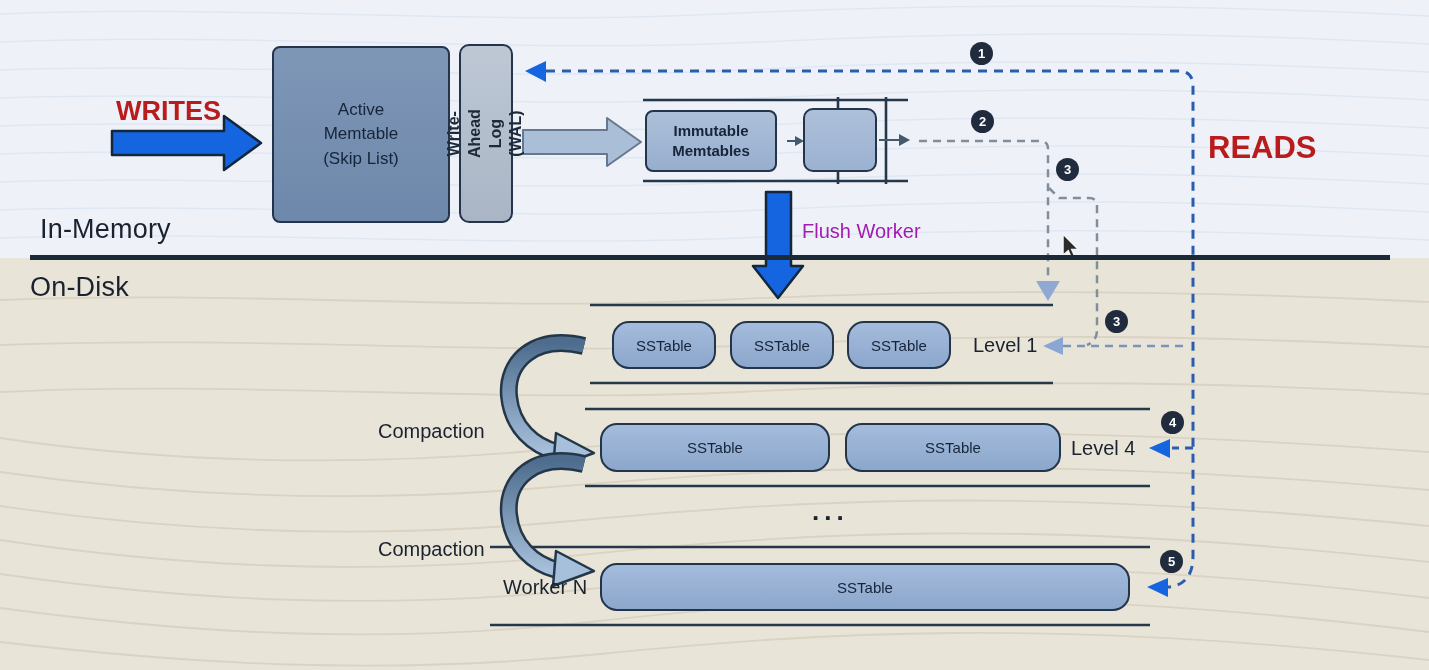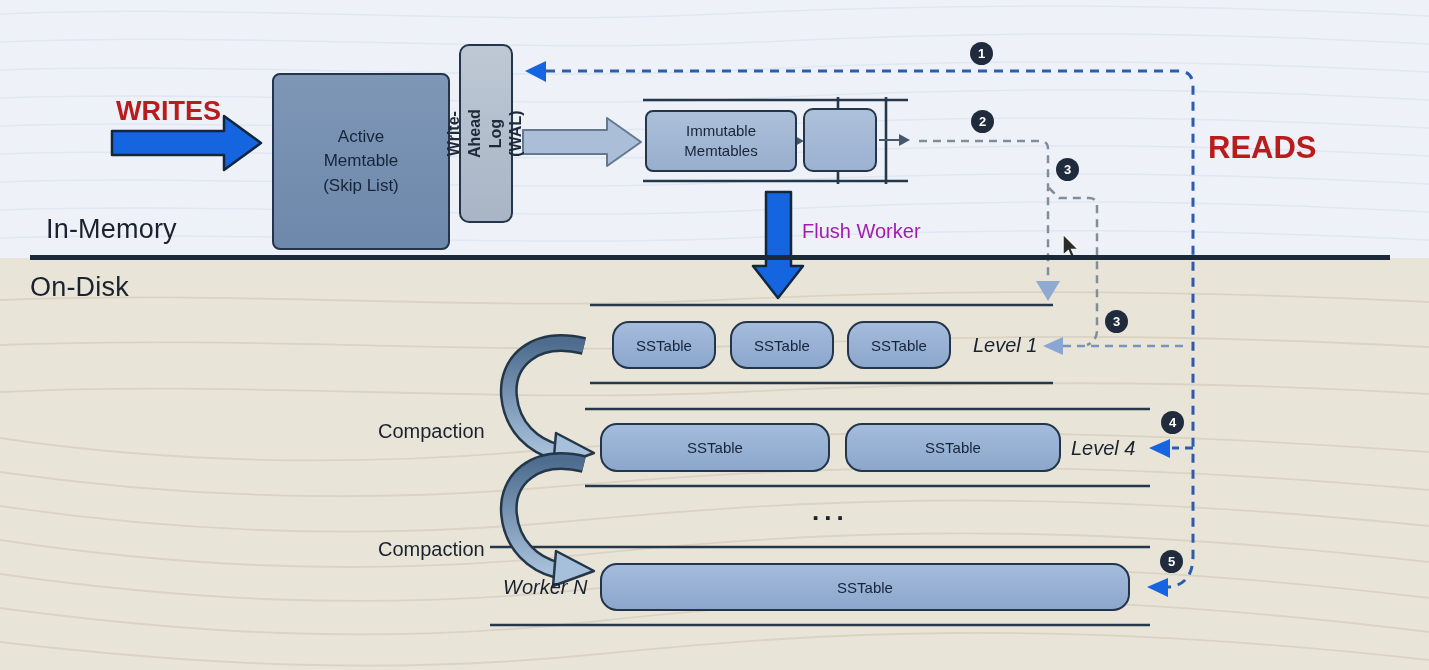--- a/index.html
+++ b/index.html
@@ -15,32 +15,32 @@
 
   .lbl{position:absolute;color:#19222e;}
   .blue-lbl{color:#b91c1c;font-weight:700;}
   .section-lbl{font-size:27px;font-weight:500;letter-spacing:.2px;}
 
   .node{
     position:absolute;border:2px solid #24344a;border-radius:8px;
     display:flex;align-items:center;justify-content:center;text-align:center;
     color:#16243a;box-sizing:border-box;white-space:pre-line;
   }
-  .memtable{background:linear-gradient(180deg,#7e97b7,#6e88ab);font-size:17px;line-height:1.45;margin-top:27px;}
+  .memtable{background:linear-gradient(180deg,#7e97b7,#6e88ab);font-size:17px;line-height:1.45;}
   .wal{background:linear-gradient(180deg,#bec8d5,#a9b5c5);border-radius:10px;}
   .wal-text{transform:rotate(-90deg);white-space:pre-line;font-size:16px;font-weight:600;line-height:1.3;color:#1c2a3a;text-align:center;width:180px;}
   .imm{background:linear-gradient(180deg,#adc0da,#97aecd);font-size:15px;font-weight:500;line-height:1.35;}
   .emptybox{background:linear-gradient(180deg,#adc0da,#9cb2d2);border-radius:10px;}
   .sstable{background:linear-gradient(180deg,#a4bcdc,#8ca7cc);font-size:15px;font-weight:500;border-radius:17px;}
 
   .step-badge{
     position:absolute;width:23px;height:23px;border-radius:50%;background:#202c3e;
     color:#ffffff;font-size:13px;font-weight:700;display:flex;align-items:center;justify-content:center;
   }
-  .level-lbl{font-size:20px;font-weight:500;color:#19222e;font-style:italic;}
+  .level-lbl{font-size:20px;font-weight:500;color:#19222e;}
   .comp-lbl{font-size:20px;font-weight:500;color:#19222e;margin-top:38px;}
   .ellipsis{font-size:26px;font-weight:700;letter-spacing:5px;color:#1a2330;}
 </style>
 </head>
 <body>
 
 <div id="stage">
 
   <div class="bg-top"></div>
   <div class="bg-bottom"></div>
@@ -135,34 +135,34 @@
 
     <g transform="translate(1063,234) scale(1.25)">
       <path d="M0,0 L0,17 L4.2,13.4 L7.2,20.4 L10,19.2 L7,12.4 L12.4,12.4 Z" fill="#2b2b2b" stroke="#f4f4f4" stroke-width="1.2"></path>
     </g>
   </svg>
 
   <div class="lbl blue-lbl" style="left:116px;top:96px;font-size:27px;">WRITES</div>
   <div class="lbl blue-lbl" style="left:1208px;top:130px;font-size:31px;font-weight:700;color:#b91c1c;">READS</div>
   <div class="lbl" style="left:802px;top:220px;font-size:20px;font-weight:500;color:#a21caf;">Flush Worker</div>
 
-  <div class="lbl section-lbl" style="left:46px;top:214px;">In-Memory</div>
+  <div class="lbl section-lbl" style="left:40px;top:214px;">In-Memory</div>
   <div class="divider"></div>
   <div class="lbl section-lbl" style="left:30px;top:272px;">On-Disk</div>
 
   <div class="node memtable" style="left:272px;top:46px;width:178px;height:177px;">Active
 Memtable
 (Skip List)</div>
 
   <div class="node wal" style="left:459px;top:44px;width:54px;height:179px;">
     <div class="wal-text">Write-Ahead Log
 (WAL)</div>
   </div>
 
-  <div class="node imm" style="left:645px;top:110px;width:152px;height:62px;">Immutable
+  <div class="node imm" style="left:645px;top:110px;width:132px;height:62px;font-weight:bold;">Immutable
 Memtables</div>
   <div class="node emptybox" style="left:803px;top:108px;width:74px;height:64px;"></div>
 
   <div class="node sstable" style="left:612px;top:321px;width:104px;height:48px;">SSTable</div>
   <div class="node sstable" style="left:730px;top:321px;width:104px;height:48px;">SSTable</div>
   <div class="node sstable" style="left:847px;top:321px;width:104px;height:48px;">SSTable</div>
   <div class="lbl level-lbl" style="left:973px;top:334px;">Level 1</div>
 
   <div class="node sstable" style="left:600px;top:423px;width:230px;height:49px;">SSTable</div>
   <div class="node sstable" style="left:845px;top:423px;width:216px;height:49px;">SSTable</div>

